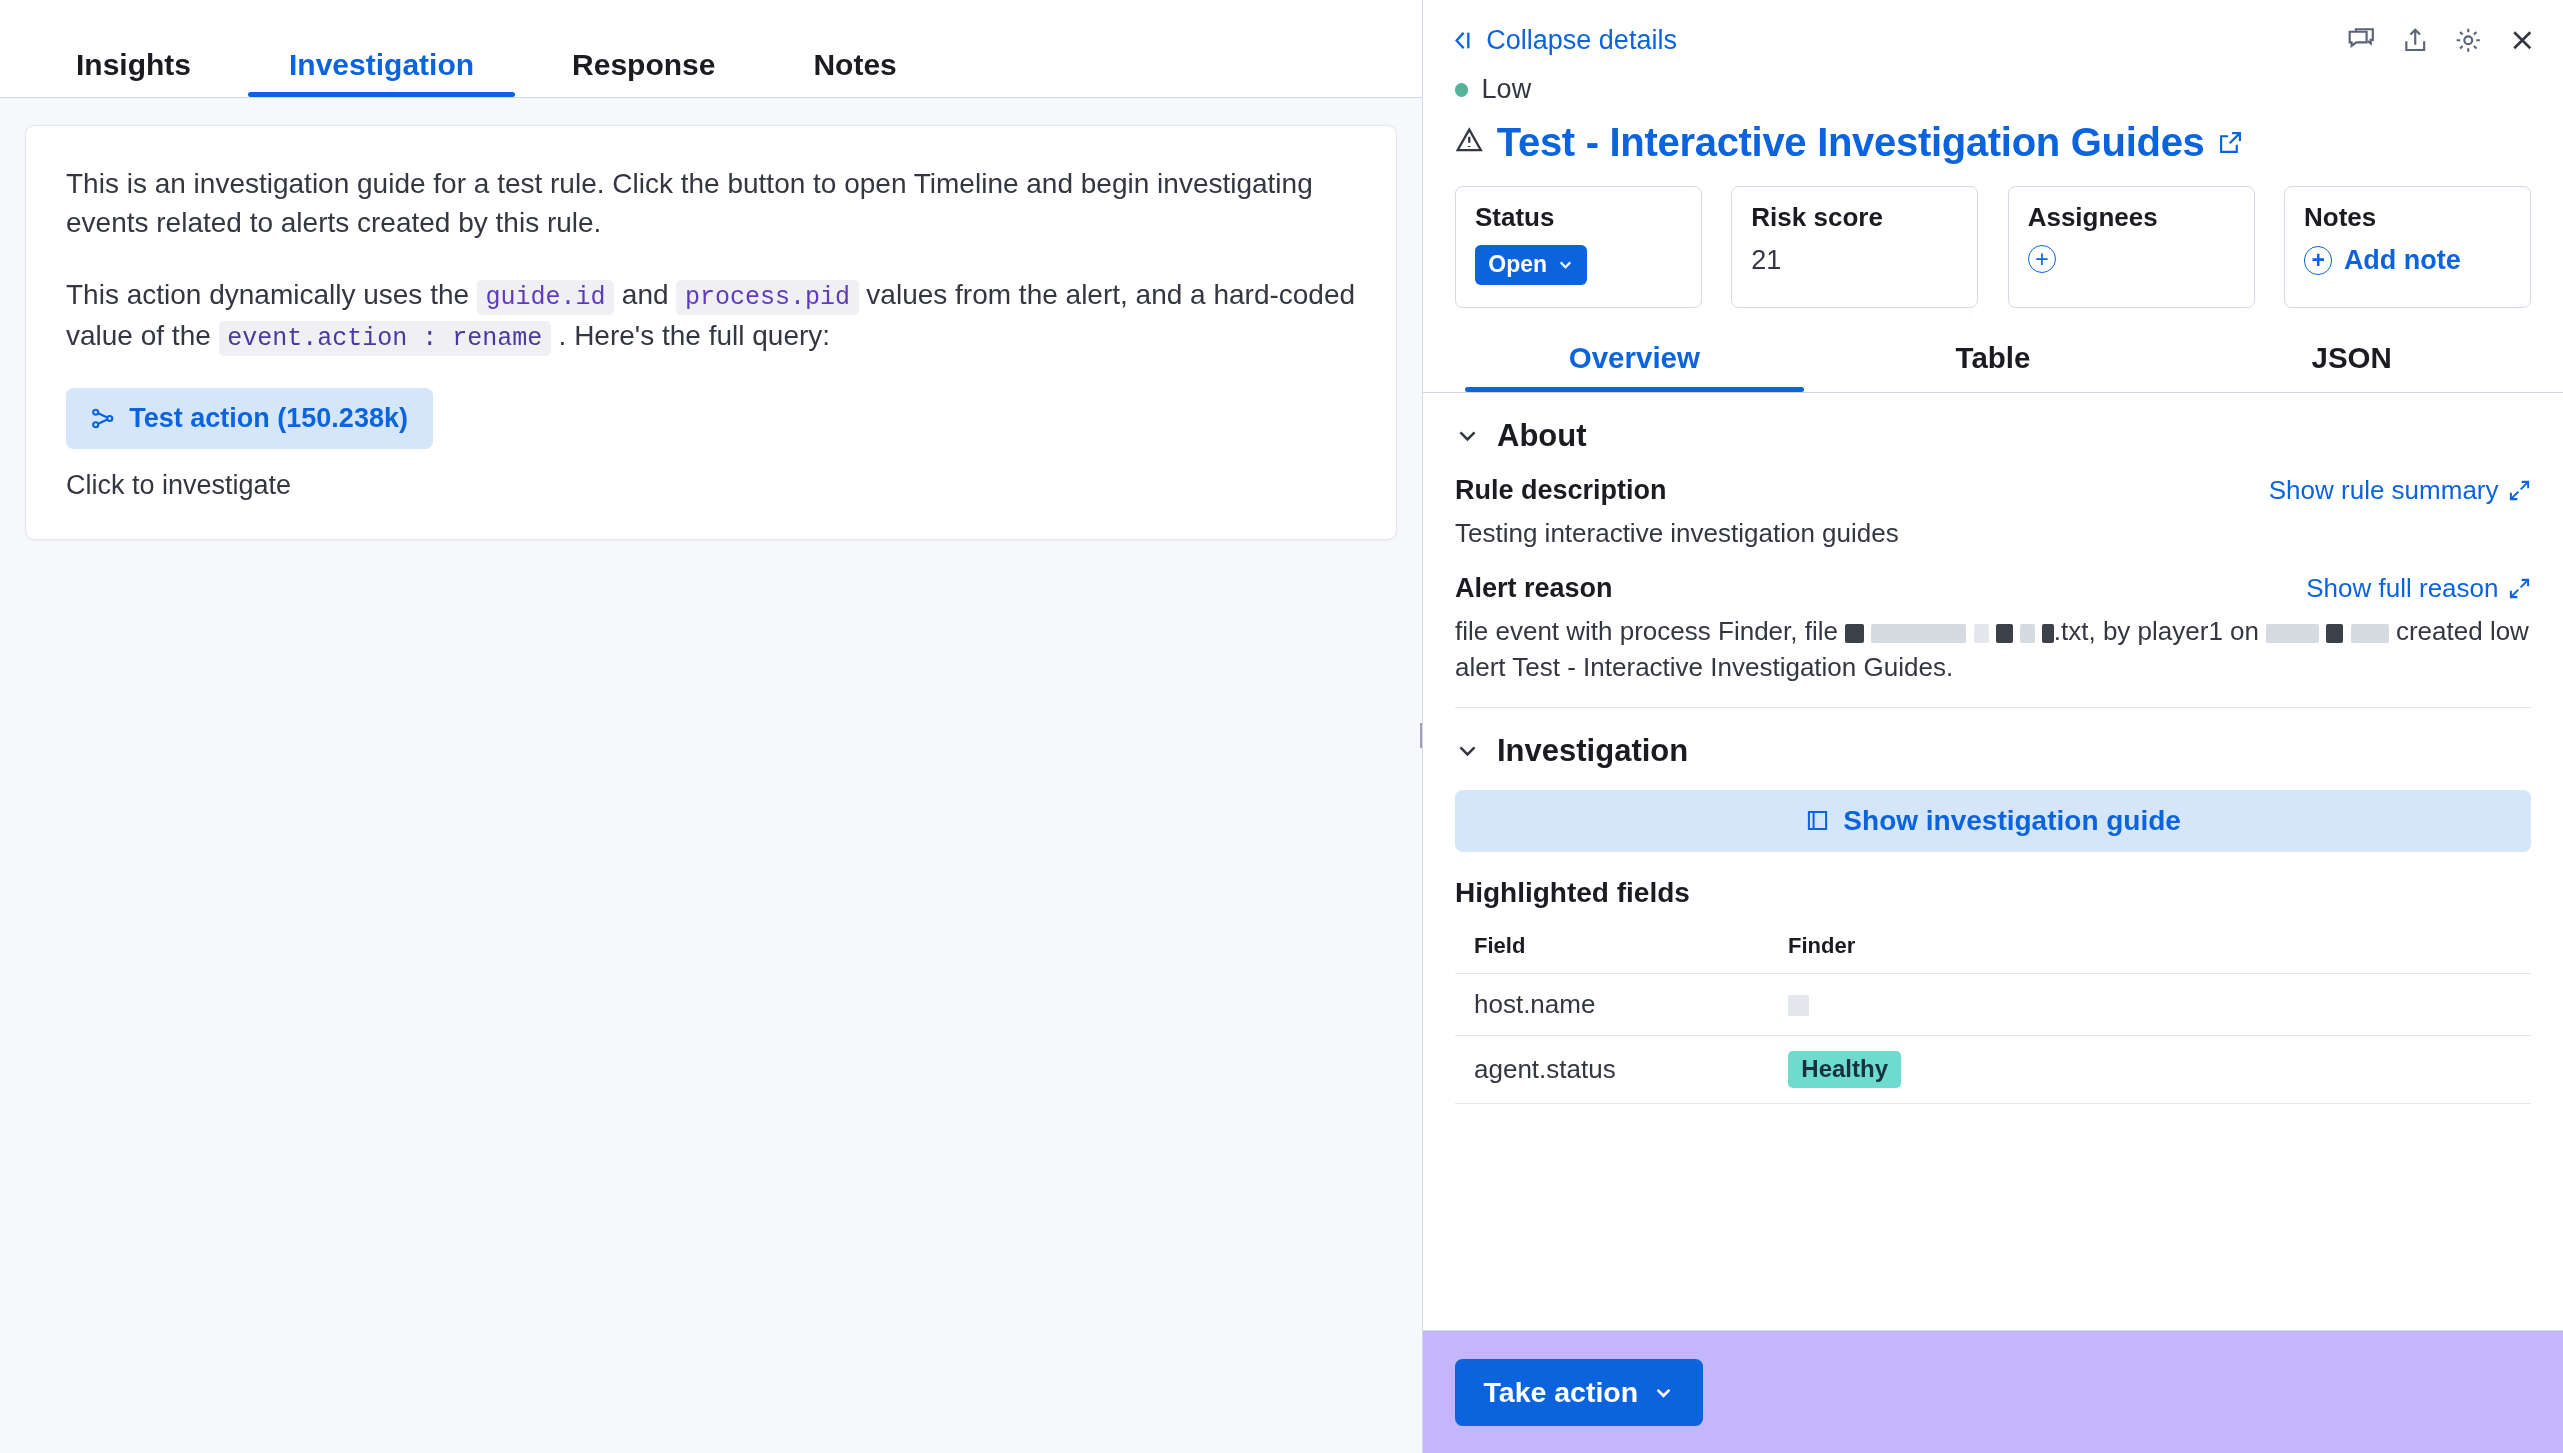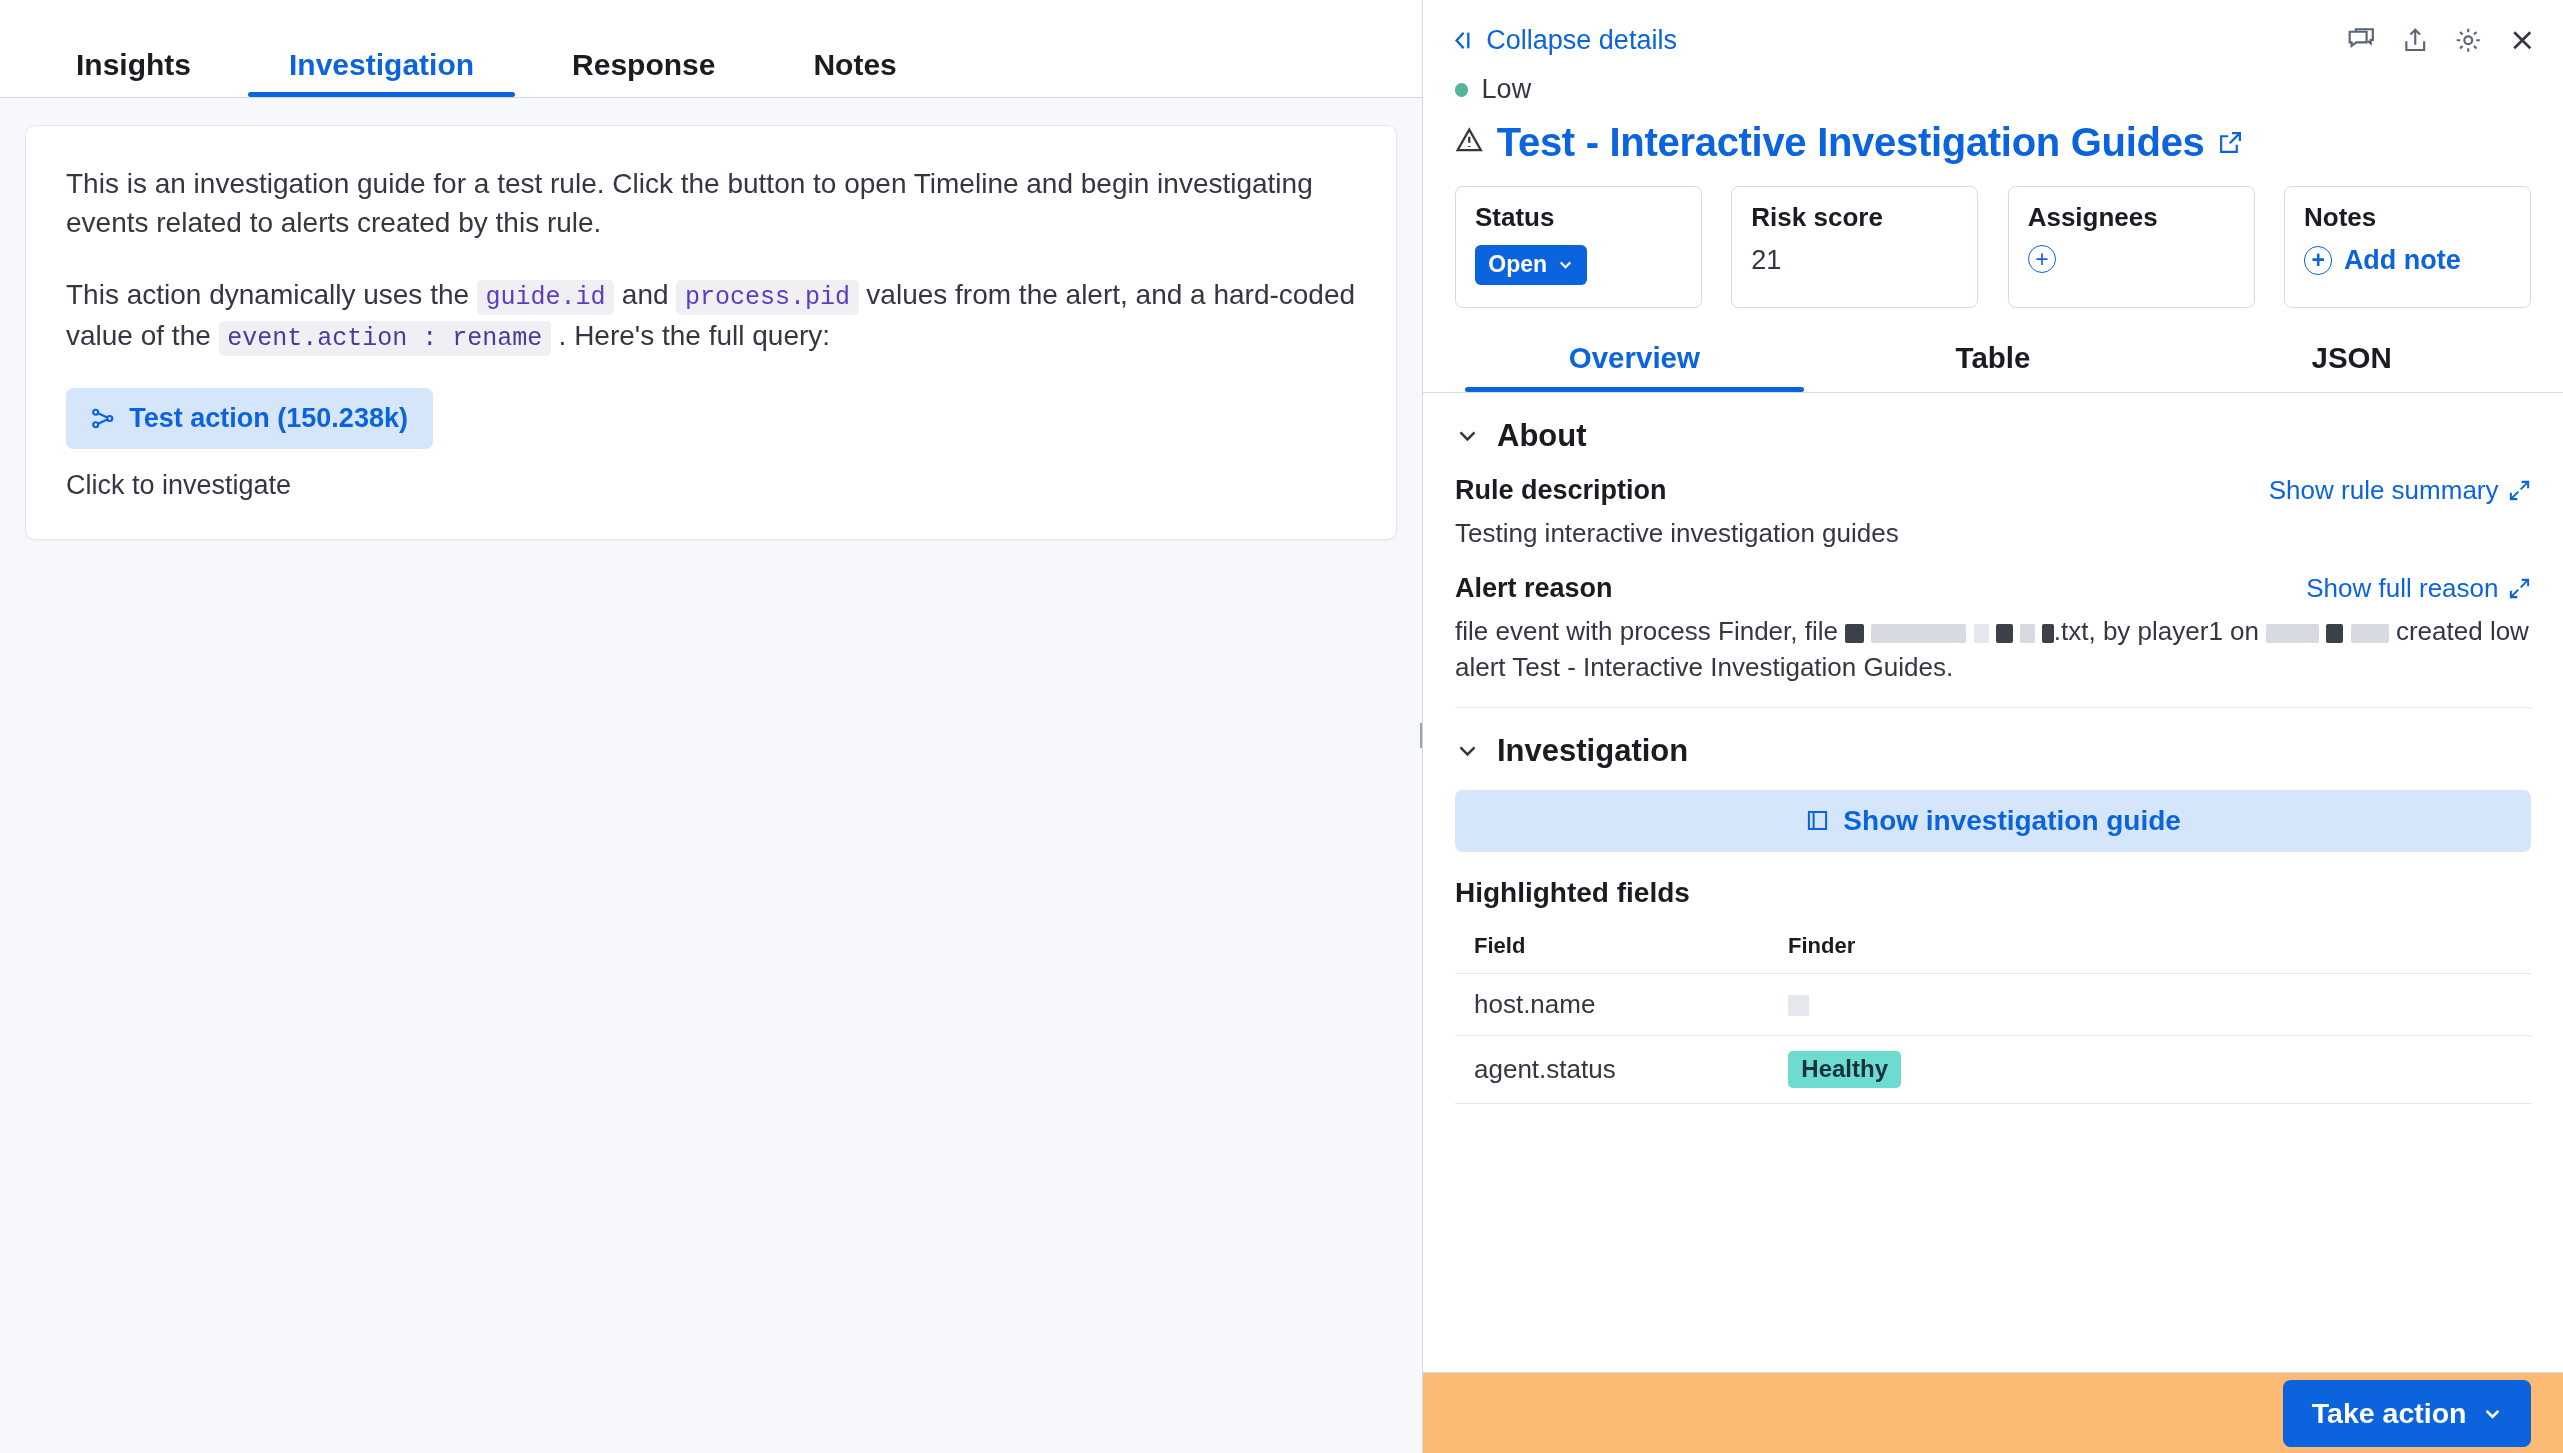--- a/index.html
+++ b/index.html
@@ -341,26 +341,26 @@
     display: inline-block;
     background: #6ddccf;
     color: #17313f;
     font-size: 24px;
     font-weight: bold;
     border-radius: 4.8px;
     padding: 4.8px 13.3px;
   }
   .flyout-footer {
     flex: 0 0 auto;
-    height: 82px;
+    height: 124px;
     border-top: 1px solid #d3dae6;
-    background: #fdba74;
-    display: flex;
-    align-items: center;
-    justify-content: flex-end;
+    background: #c4b5fd;
+    display: flex;
+    align-items: center;
+    justify-content: flex-start;
     padding: 0 32px;
   }
   .take-action {
     background: #0b64dd;
     color: #fff;
     border: none;
     border-radius: 7.6px;
     font-size: 28.5px;
     font-weight: bold;
     padding: 17px 28.5px;

